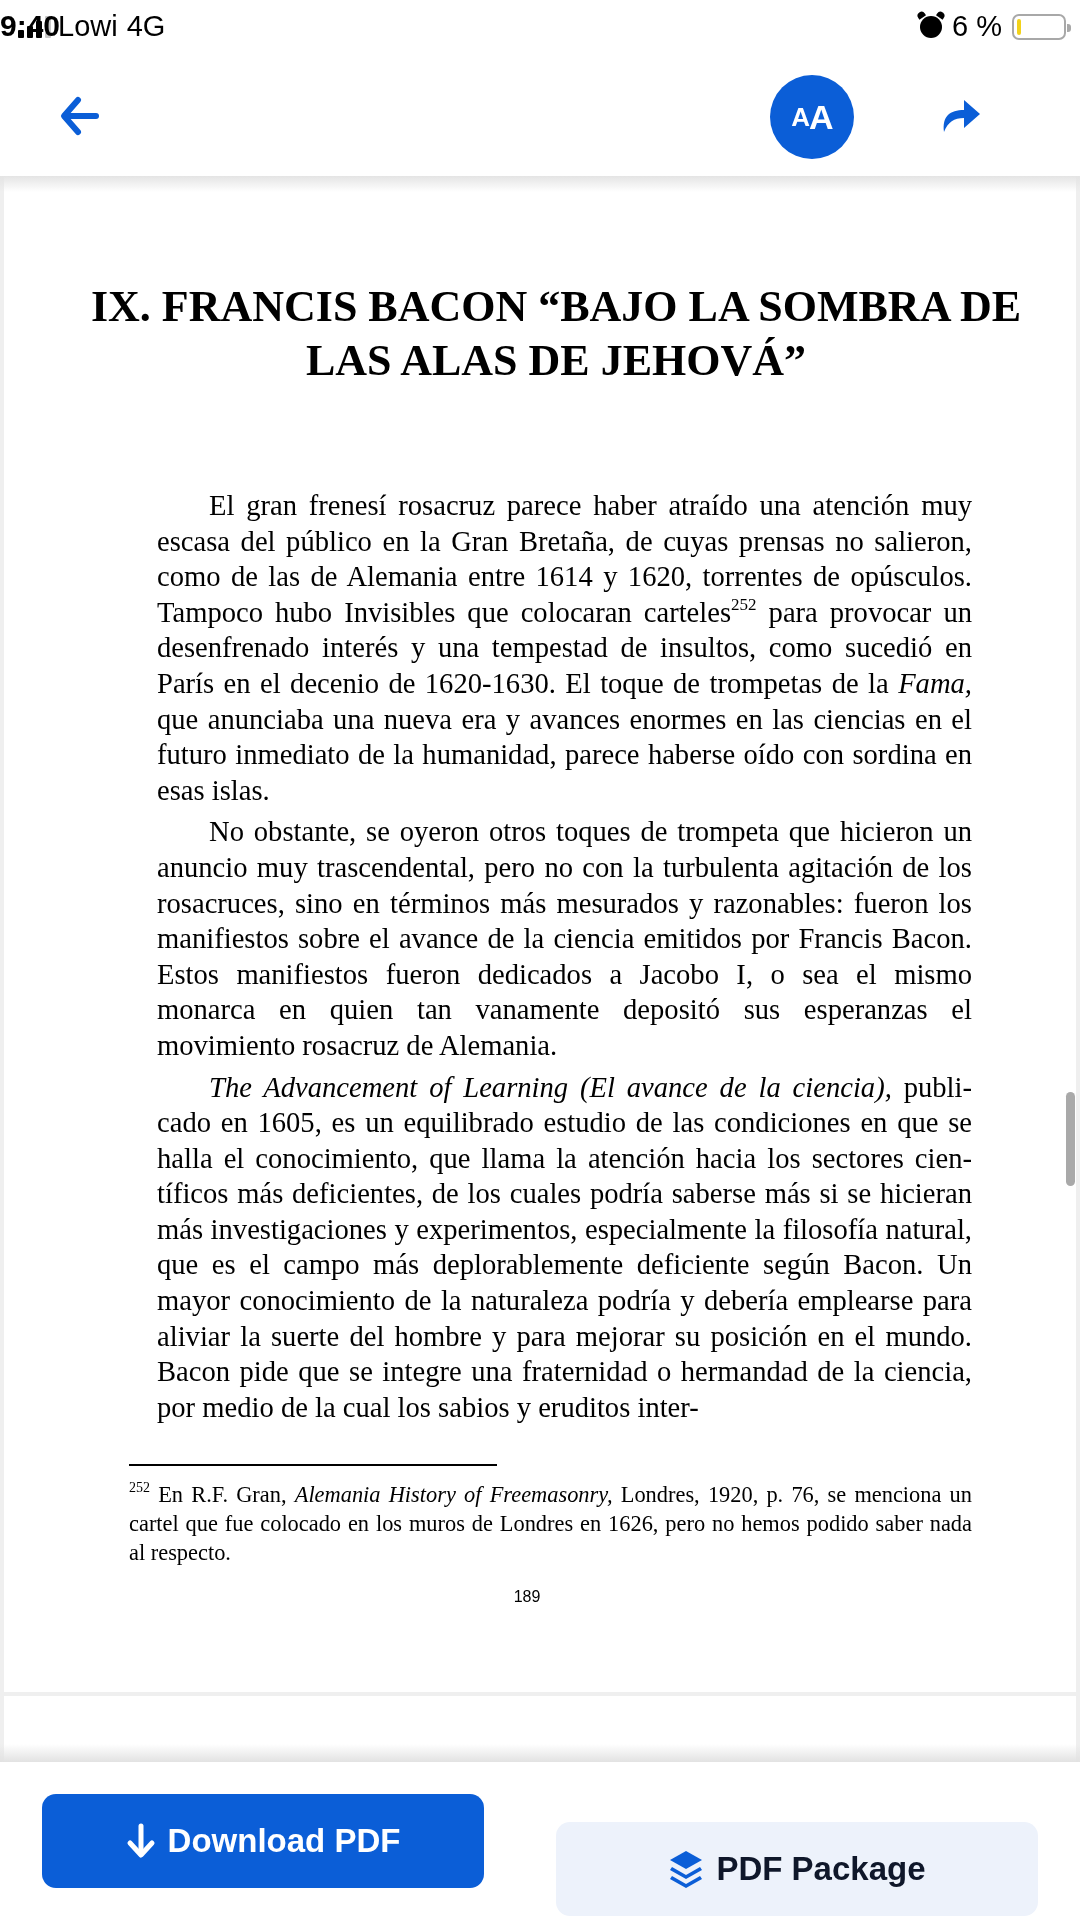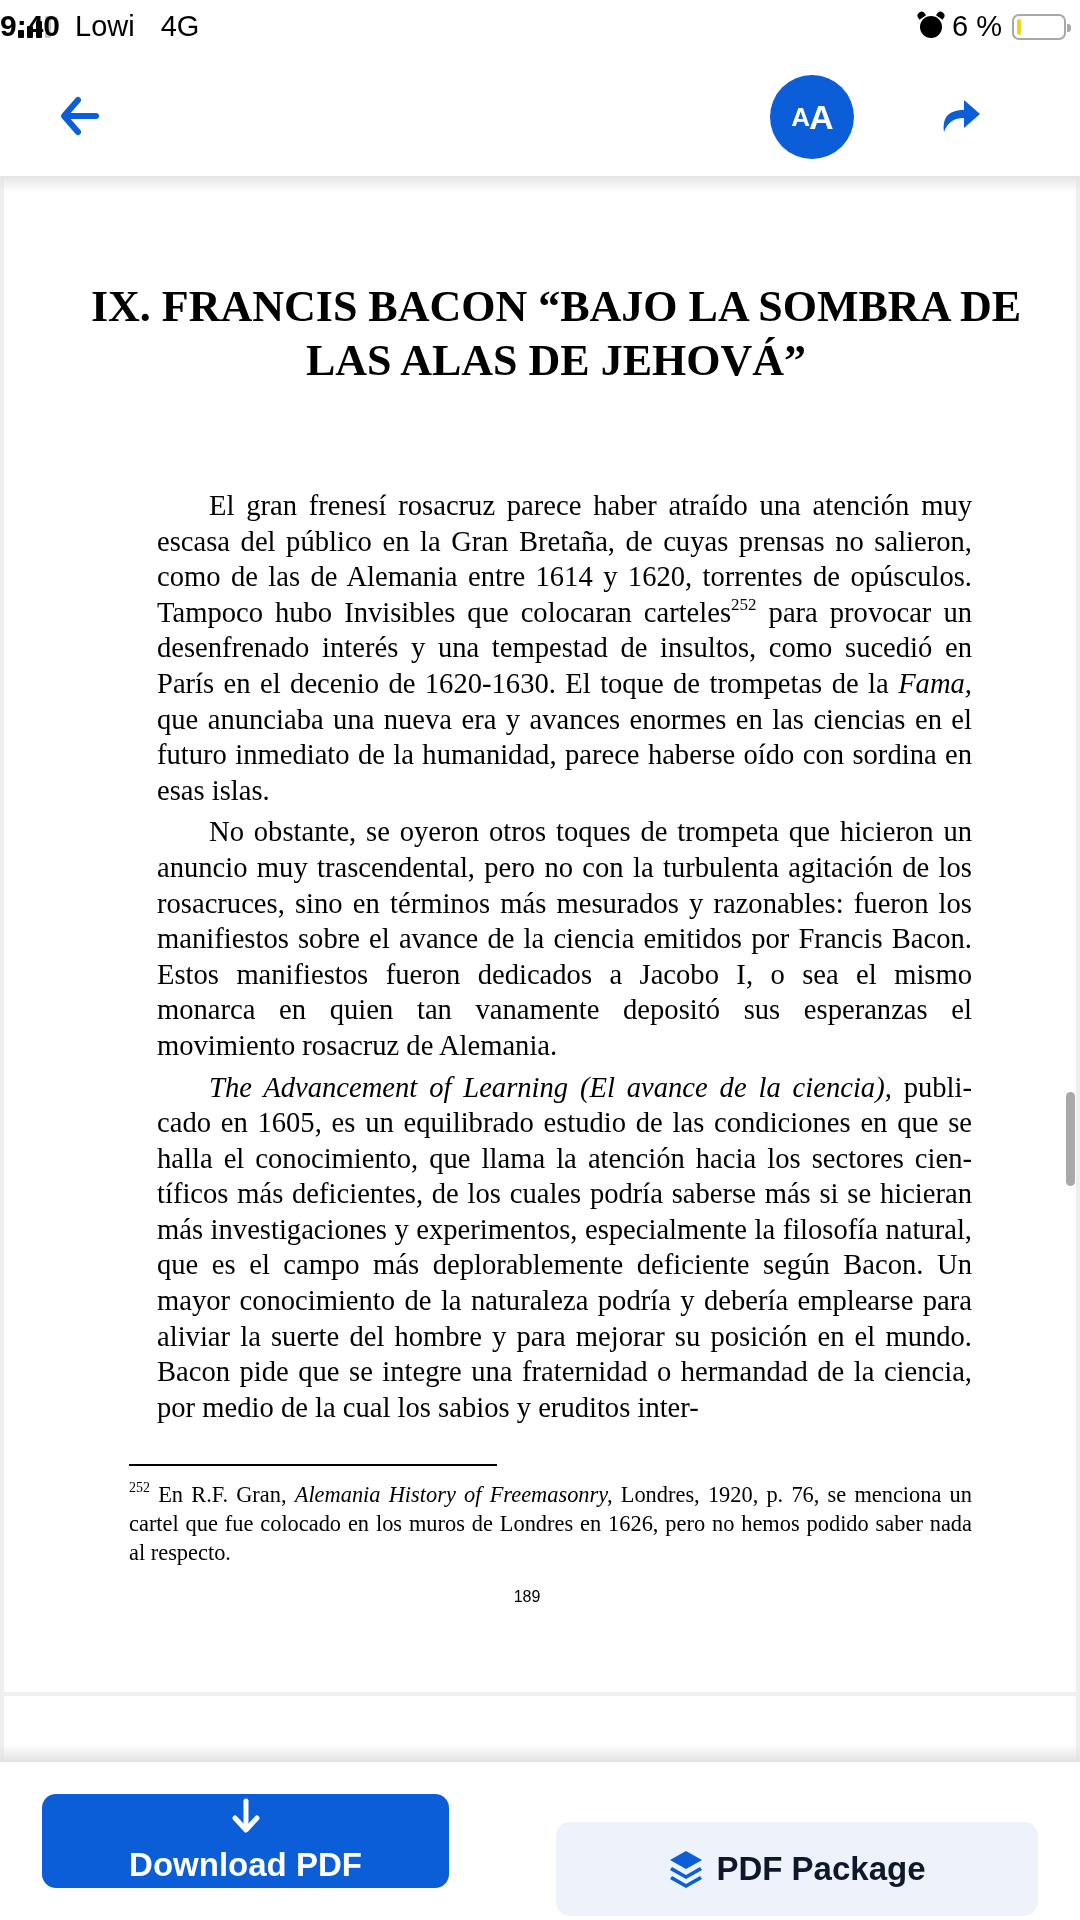--- a/index.html
+++ b/index.html
@@ -1,21 +1,21 @@
 <!DOCTYPE html>
 <html><head>
 <meta charset="utf-8">
 <style>
   * { box-sizing: border-box; margin: 0; padding: 0; }
   html, body { width: 1080px; height: 1920px; overflow: hidden; background: #ffffff; }
   body { position: relative; font-family: "Liberation Sans", sans-serif; color: #000; }
 
   
   .status-bar { position: absolute; top: 0; left: 0; width: 1080px; height: 56px; background: #fff; }
-  .sb-left { position: absolute; left: 18px; top: 10px; display: flex; align-items: center; gap: 18px; font-size: 29px; }
+  .sb-left { position: absolute; left: 18px; top: 10px; display: flex; align-items: center; gap: 1px; font-size: 29px; }
   .signal { display: flex; align-items: flex-end; gap: 3px; height: 22px; margin-right: 6px; }
   .signal span { width: 6px; background: #000; border-radius: 1px; }
   .signal span:nth-child(1) { height: 8px; }
   .signal span:nth-child(2) { height: 12px; }
   .signal span:nth-child(3) { height: 17px; }
   .signal span:nth-child(4) { height: 22px; background: #c8c8c8; }
   .sb-time { position: absolute; left: 0; right: 0; top: 9px; font-size: 30px; font-weight: bold; }
   .sb-right { position: absolute; right: 14px; top: 10px; display: flex; align-items: center; gap: 6px; font-size: 29px; }
   .alarm { width: 22px; height: 22px; border-radius: 50%; background: #000; position: relative; margin-right: 4px; }
   .alarm::before, .alarm::after { content: ""; position: absolute; top: -4px; width: 8px; height: 6px; background: #000; border-radius: 4px 4px 0 0; }
@@ -49,21 +49,21 @@
   .footnote-rule { position: absolute; top: 1288px; left: 125px; width: 368px; height: 2px; background: #000; }
   .footnote { position: absolute; top: 1304px; left: 125px; width: 843px; font-family: "Liberation Serif", serif; font-size: 22.4px; line-height: 29px; text-align: justify; }
   .footnote sup { font-size: 14px; line-height: 0; vertical-align: 10px; }
   .page-number { position: absolute; top: 1412px; left: 0; width: 956px; text-align: center; font-family: "Liberation Sans", sans-serif; font-size: 16px; margin-left: 45px; }
 
   .scrollbar { position: absolute; top: 916px; left: 1066px; width: 9px; height: 94px; background: #a9a9a9; border-radius: 5px; cursor: pointer; z-index: 3; }
 
   
   .bottom-bar { position: absolute; top: 1762px; left: 0; width: 1080px; height: 158px; background: #fff; }
   .btn { position: absolute; top: 32px; height: 94px; border-radius: 14px; display: flex; align-items: center; justify-content: center; gap: 12px; font-size: 33px; font-weight: bold; cursor: pointer; }
-  .btn-download { left: 42px; width: 407px; background: #0b5ed7; color: #fff; flex-direction: column; }
+  .btn-download { left: 42px; width: 442px; background: #0b5ed7; color: #fff; }
   .btn-package { left: 556px; width: 482px; background: #edf2fb; color: #0f172a; margin-top: 28px; }
   .btn svg { display: block; }
 </style>
 </head>
 <body>
 
 <div class="status-bar">
   <div class="sb-left">
     <div class="signal">
         <span></span>

